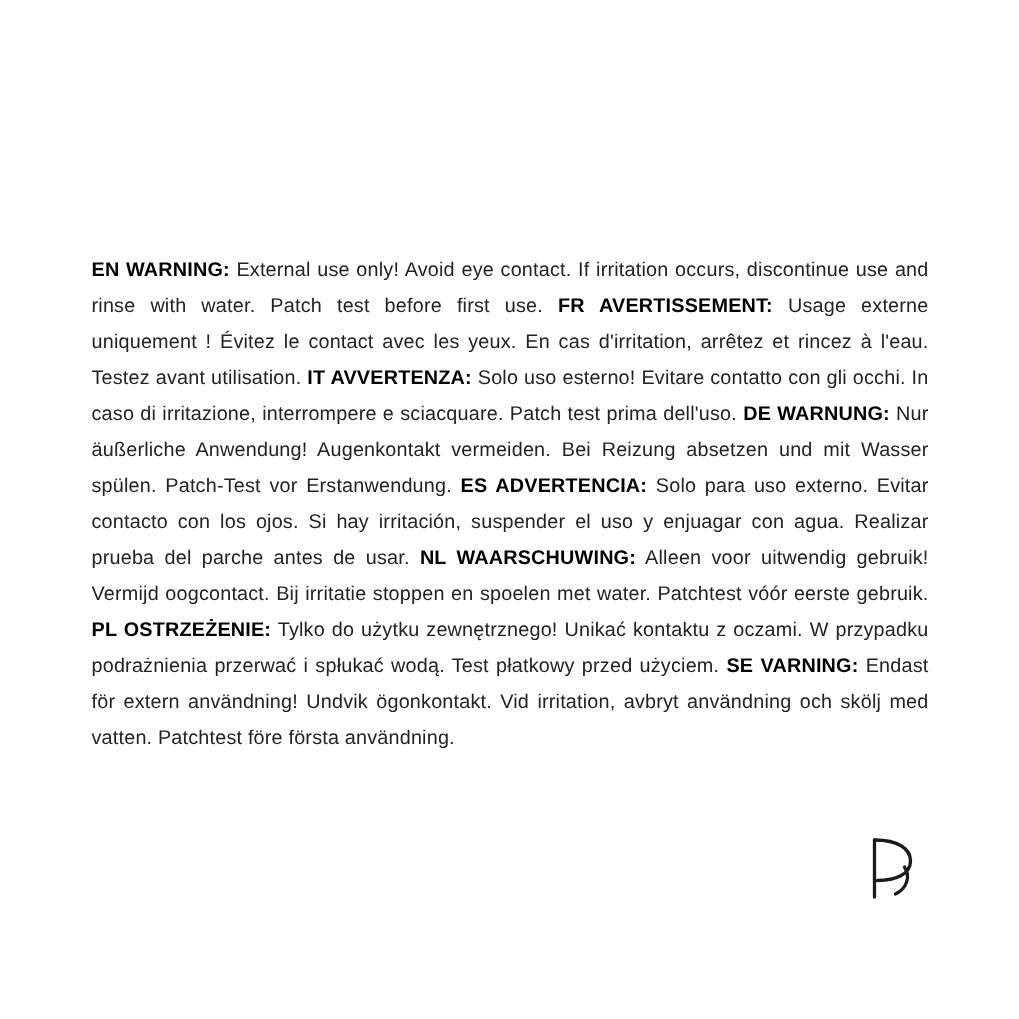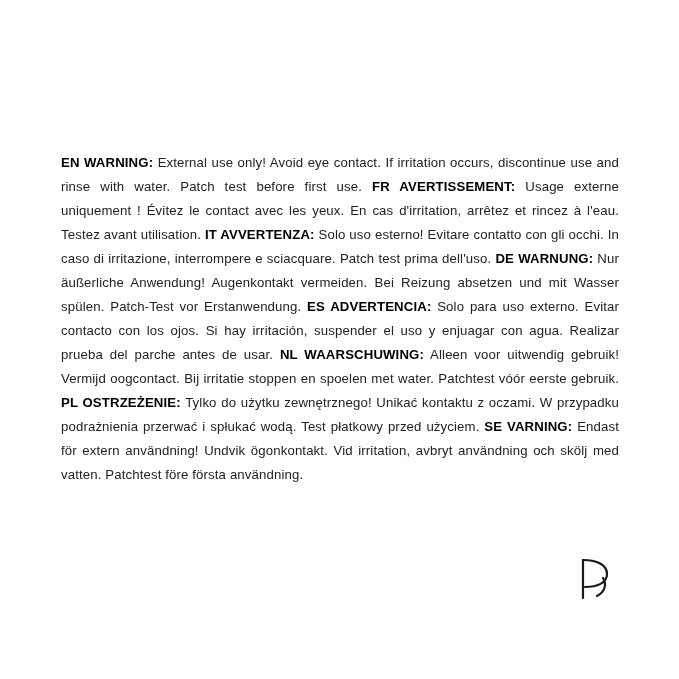--- a/index.html
+++ b/index.html
@@ -16,21 +16,21 @@
   }
   .page {
     position: relative;
     width: 679px;
     height: 679px;
     box-sizing: border-box;
   }
   .warning-block {
     position: absolute;
     left: 61px;
-    top: 151px;
+    top: 168px;
     width: 558px;
     font-size: 13.2px;
     line-height: 1.82;
     text-align: justify;
     text-justify: inter-word;
     color: #222222;
     letter-spacing: 0.01em;
   }
   .warning-block .lang {
     font-weight: bold;

